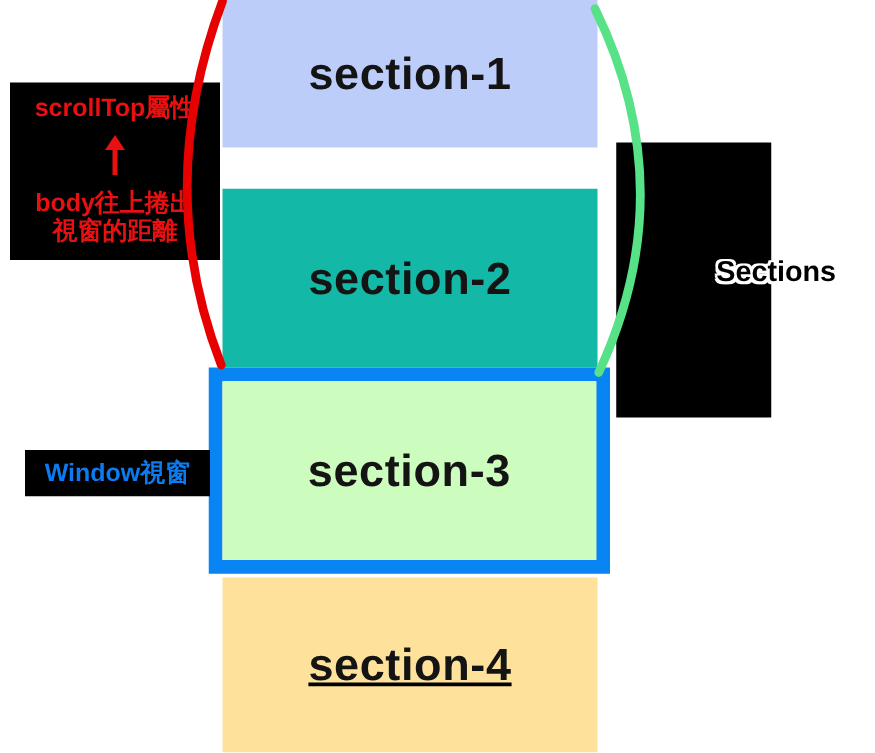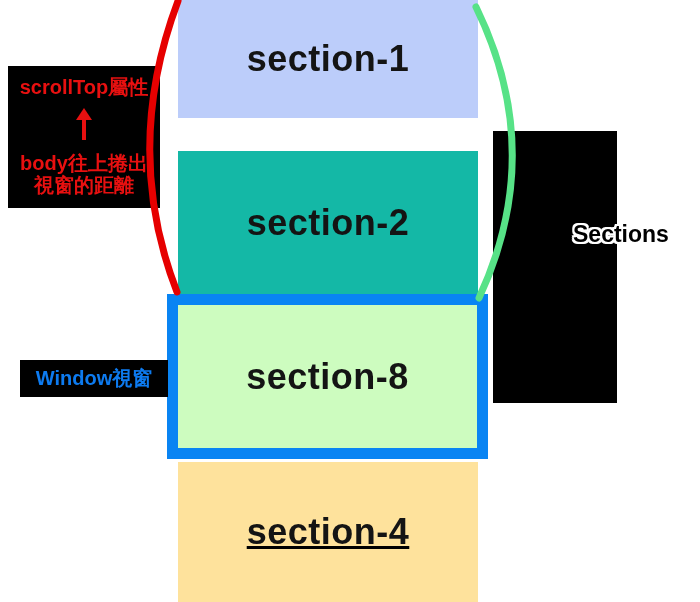--- a/index.html
+++ b/index.html
@@ -24,21 +24,21 @@
 
   
   #viewport{
     position:absolute;left:167px;top:294px;width:321px;height:165px;
     box-sizing:border-box;border:11px solid #0984f3;
     display:flex;align-items:center;justify-content:center;
   }
 
   
   #scrolltop-box{
-    position:absolute;left:8px;top:66px;width:152px;height:142px;
+    position:absolute;left:8px;top:66px;width:168px;height:142px;
     background:#000;display:flex;flex-direction:column;align-items:center;
     justify-content:space-between;box-sizing:border-box;padding:10px 2px 12px 2px;
     z-index:2;
   }
   .red-text{
     color:#e81010;font-weight:bold;font-size:20px;line-height:22px;
     text-align:center;white-space:nowrap;
   }
   .arrow-up{display:flex;flex-direction:column;align-items:center;height:34px;}
   .arrow-up .head{
@@ -49,21 +49,21 @@
 
   
   #window-box{
     position:absolute;left:20px;top:360px;width:148px;height:37px;background:#000;
     display:flex;align-items:center;justify-content:center;z-index:2;
   }
   #window-box .blue-text{color:#0d7bf0;font-weight:bold;font-size:20px;white-space:nowrap;}
 
   
   #right-box{
-    position:absolute;left:493px;top:131px;width:124px;height:272px;background:#000;z-index:1;
+    position:absolute;left:493px;top:114px;width:124px;height:220px;background:#000;z-index:1;
   }
   #sections-overlay{
     position:absolute;left:80px;top:90px;white-space:nowrap;
     font-size:23px;font-weight:bold;color:#000;
     text-shadow:-2px -2px 0 #fff,2px -2px 0 #fff,-2px 2px 0 #fff,2px 2px 0 #fff,
                 0 -2px 0 #fff,0 2px 0 #fff,-2px 0 0 #fff,2px 0 0 #fff;
   }
 
   
   #curves{position:absolute;left:0;top:0;width:700px;height:602px;pointer-events:none;z-index:3;}
@@ -76,21 +76,21 @@
   <div class="section" id="section-1" style="background-color: rgb(188, 205, 250);">
     <span class="section-label">section-1</span>
   </div>
 
   <div class="section" id="section-2" style="background-color: #14b8a6;">
     <span class="section-label">section-2</span>
   </div>
 
   <div id="viewport" style="border-color: rgb(9, 132, 243);">
     <div class="section" id="section-3" style="position: static; width: 100%; height: 100%; background-color: rgb(205, 252, 191);">
-      <span class="section-label">section-8</span>
+      <span class="section-label">section-3</span>
     </div>
   </div>
 
   <div class="section" id="section-4" style="background-color: rgb(254, 226, 156); text-decoration: underline;">
     <span class="section-label">section-4</span>
   </div>
 
   <div id="scrolltop-box">
     <div class="red-text">scrollTop屬性</div>
     <div class="arrow-up">

